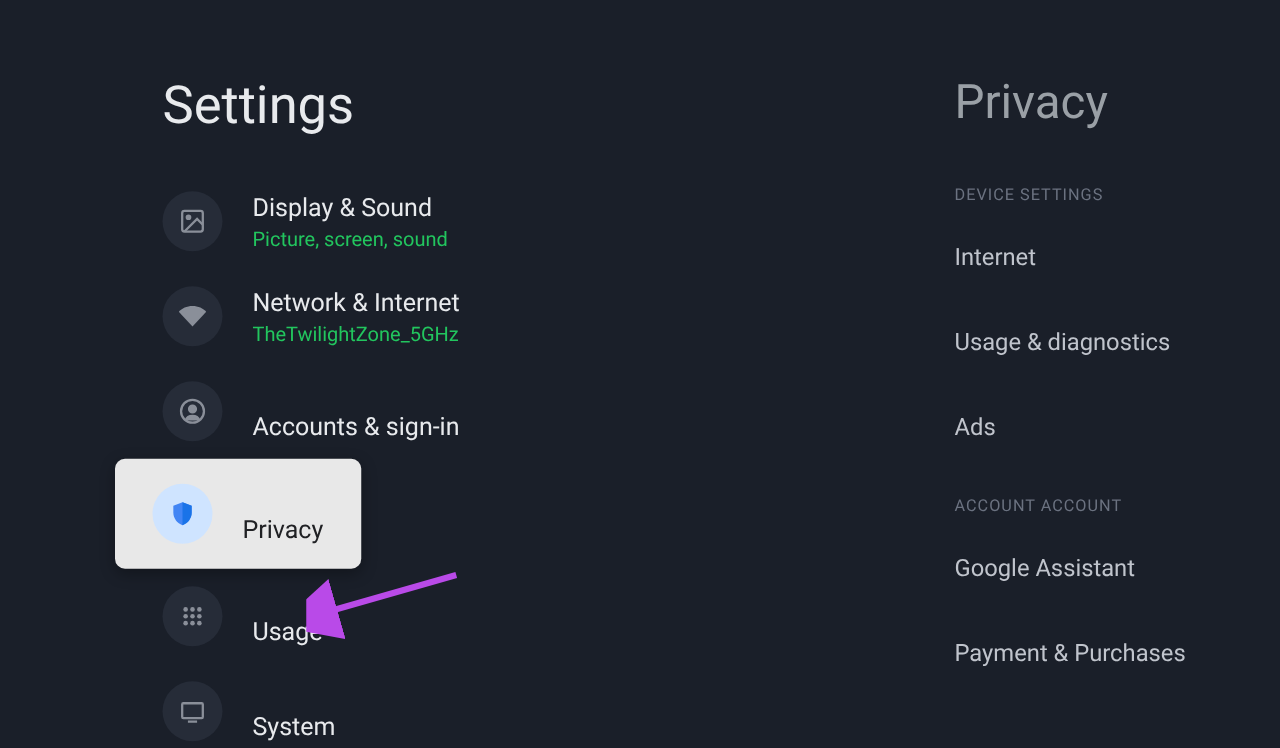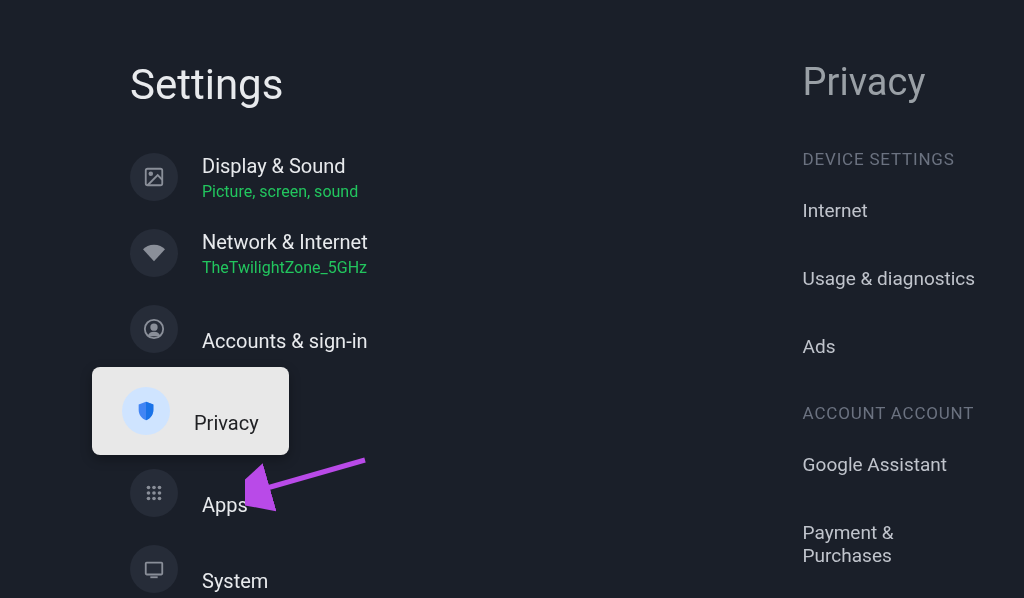--- a/index.html
+++ b/index.html
@@ -8,21 +8,20 @@
       height: 598px;
       background: #1a1f29;
       font-family: -apple-system, BlinkMacSystemFont, "Segoe UI", Roboto, sans-serif;
       overflow: hidden;
       position: relative;
     }
     .container {
       display: flex;
       width: 100%;
       height: 100%;
-      gap: 39px;
     }
     .left-panel {
       flex: 1;
       padding: 60px 0 0 0;
     }
     .right-panel {
       width: 320px;
       padding: 60px 40px 0 0;
     }
     .settings-title {
@@ -84,21 +83,21 @@
     .menu-item.selected .menu-label {
       color: #202124;
     }
     .menu-sublabel {
       color: #22c55e;
       font-size: 16px;
       margin-top: 4px;
     }
     .section-header {
       color: #6b7280;
-      font-size: 17px;
+      font-size: 13px;
       letter-spacing: 0.8px;
       margin-bottom: 30px;
       margin-top: 15px;
     }
     .right-item {
       color: #c0c4cc;
       font-size: 19px;
       margin-bottom: 45px;
       cursor: pointer;
     }
@@ -175,21 +174,21 @@
             <circle cx="18" cy="6" r="2"></circle>
             <circle cx="6" cy="12" r="2"></circle>
             <circle cx="12" cy="12" r="2"></circle>
             <circle cx="18" cy="12" r="2"></circle>
             <circle cx="6" cy="18" r="2"></circle>
             <circle cx="12" cy="18" r="2"></circle>
             <circle cx="18" cy="18" r="2"></circle>
           </svg>
       </div>
       <div class="menu-text">
-        <span class="menu-label">Apps</span>
+        <span class="menu-label">Usage</span>
       </div>
     </div>
 
     <div class="menu-item">
       <div class="icon-circle">
         <svg viewBox="0 0 24 24" fill="none" stroke="#8a8f99" stroke-width="2">
             <rect x="3" y="5" width="18" height="13" rx="1"></rect>
             <line x1="8" y1="21" x2="16" y2="21"></line>
           </svg>
       </div>

